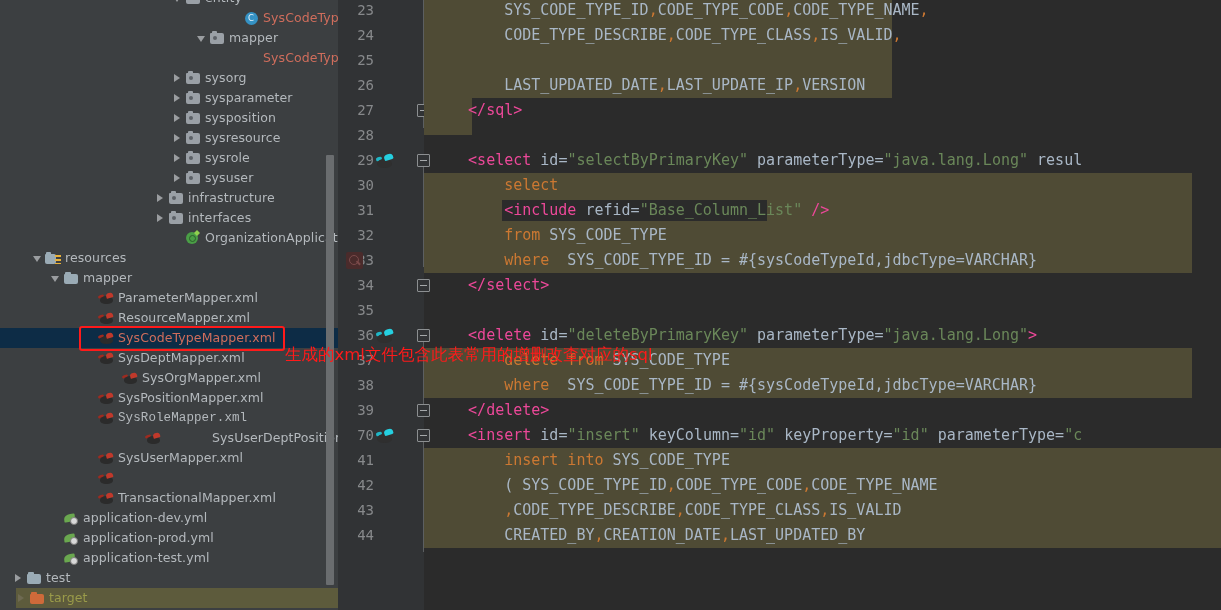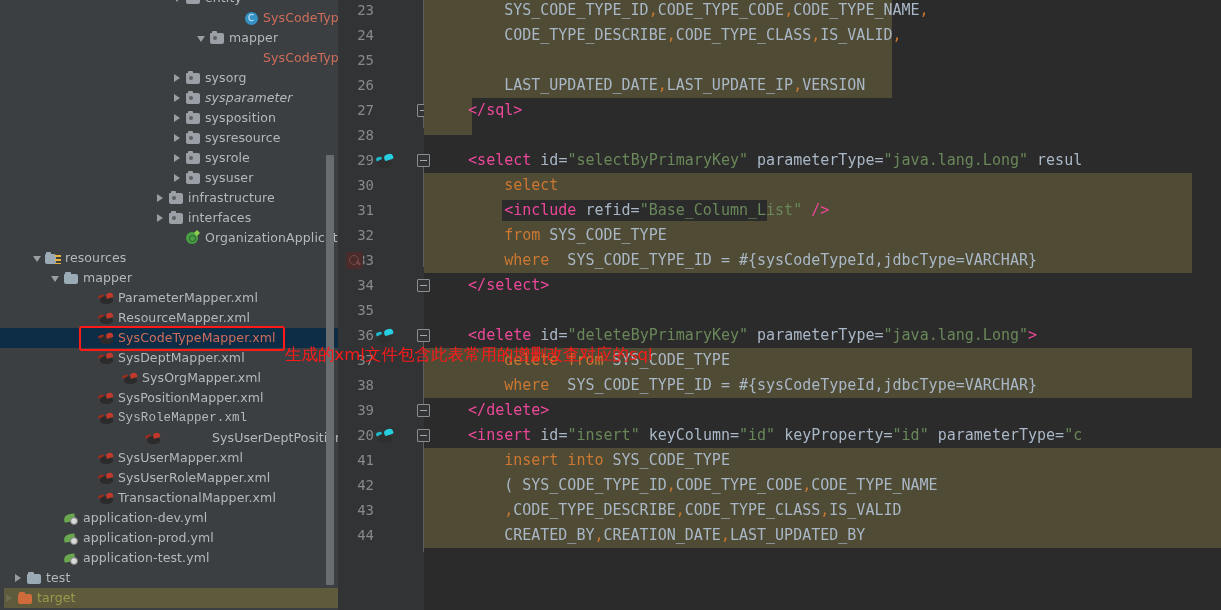--- a/index.html
+++ b/index.html
@@ -412,21 +412,21 @@
         <div class="tree-row" style="position: absolute; left: 0px; right: 0px; top: 68px;">
           <div class="rowbg"></div>
           <div class="tree-inner" style="padding-left: 172px;">
             <span class="arrow right"></span>
             <span class="ico pkg">
               <span class="dot"></span>
             </span>
             <span class="lbl grey">sysorg</span>
           </div>
         </div>
-        <div class="tree-row" style="position: absolute; left: 0px; right: 12px; top: 88px; font-style: italic;">
+        <div class="tree-row" style="position: absolute; left: 0px; right: 12px; top: 88px;">
           <div class="rowbg"></div>
           <div class="tree-inner" style="padding-left: 172px;">
             <span class="arrow right"></span>
             <span class="ico pkg">
               <span class="dot"></span>
             </span>
             <span class="lbl grey">sysparameter</span>
           </div>
         </div>
         <div class="tree-row" style="position: absolute; left: 0px; right: 0px; top: 108px;">
@@ -629,21 +629,20 @@
         </div>
         <div class="tree-row" style="position: absolute; left: 0px; right: 0px; top: 468px;">
           <div class="rowbg"></div>
           <div class="tree-inner" style="padding-left: 85px;">
             <span class="arrow"></span>
             <span class="ico mybatis">
               <span class="tail"></span>
               <span class="body"></span>
               <span class="head"></span>
             </span>
-            <span class="lbl grey">SysUserRoleMapper.xml</span>
           </div>
         </div>
         <div class="tree-row" style="position: absolute; left: 0px; right: 0px; top: 488px;">
           <div class="rowbg"></div>
           <div class="tree-inner" style="padding-left: 85px;">
             <span class="arrow"></span>
             <span class="ico mybatis">
               <span class="tail"></span>
               <span class="body"></span>
               <span class="head"></span>
@@ -685,21 +684,21 @@
           </div>
         </div>
         <div class="tree-row" style="position: absolute; left: 0px; right: 0px; top: 568px;">
           <div class="rowbg"></div>
           <div class="tree-inner" style="padding-left: 13px;">
             <span class="arrow right"></span>
             <span class="ico folder"></span>
             <span class="lbl grey">test</span>
           </div>
         </div>
-        <div class="tree-row target-row" style="position: absolute; left: 4px; right: 0px; top: 588px;">
+        <div class="tree-row target-row" style="position: absolute; left: 16px; right: 0px; top: 588px;">
           <div class="rowbg"></div>
           <div class="tree-inner" style="padding-left: 0px;">
             <span class="arrow right dim"></span>
             <span class="ico folder-orange"></span>
             <span class="lbl olive">target</span>
           </div>
         </div>
       </div>
     <div id="tree-scrollbar-track">
       <div id="tree-scrollbar-thumb"></div>
@@ -764,21 +763,21 @@
         <div class="gut-row" style="position: absolute; left: 0px; right: 0px; top: 348px;">
           <span class="linenum">37</span>
         </div>
         <div class="gut-row" style="position: absolute; left: 0px; right: 0px; top: 373px;">
           <span class="linenum">38</span>
         </div>
         <div class="gut-row" style="position: absolute; left: 0px; right: 0px; top: 398px;">
           <span class="linenum">39</span>
         </div>
         <div class="gut-row" style="position: absolute; left: 0px; right: 0px; top: 423px;">
-          <span class="linenum">20</span>
+          <span class="linenum">70</span>
           <span class="gut-icon">
             <span class="tail"></span>
             <span class="body"></span>
             <span class="head"></span>
           </span>
         </div>
         <div class="gut-row" style="position: absolute; left: 0px; right: 0px; top: 448px;">
           <span class="linenum">41</span>
         </div>
         <div class="gut-row" style="position: absolute; left: 0px; right: 0px; top: 473px;">

